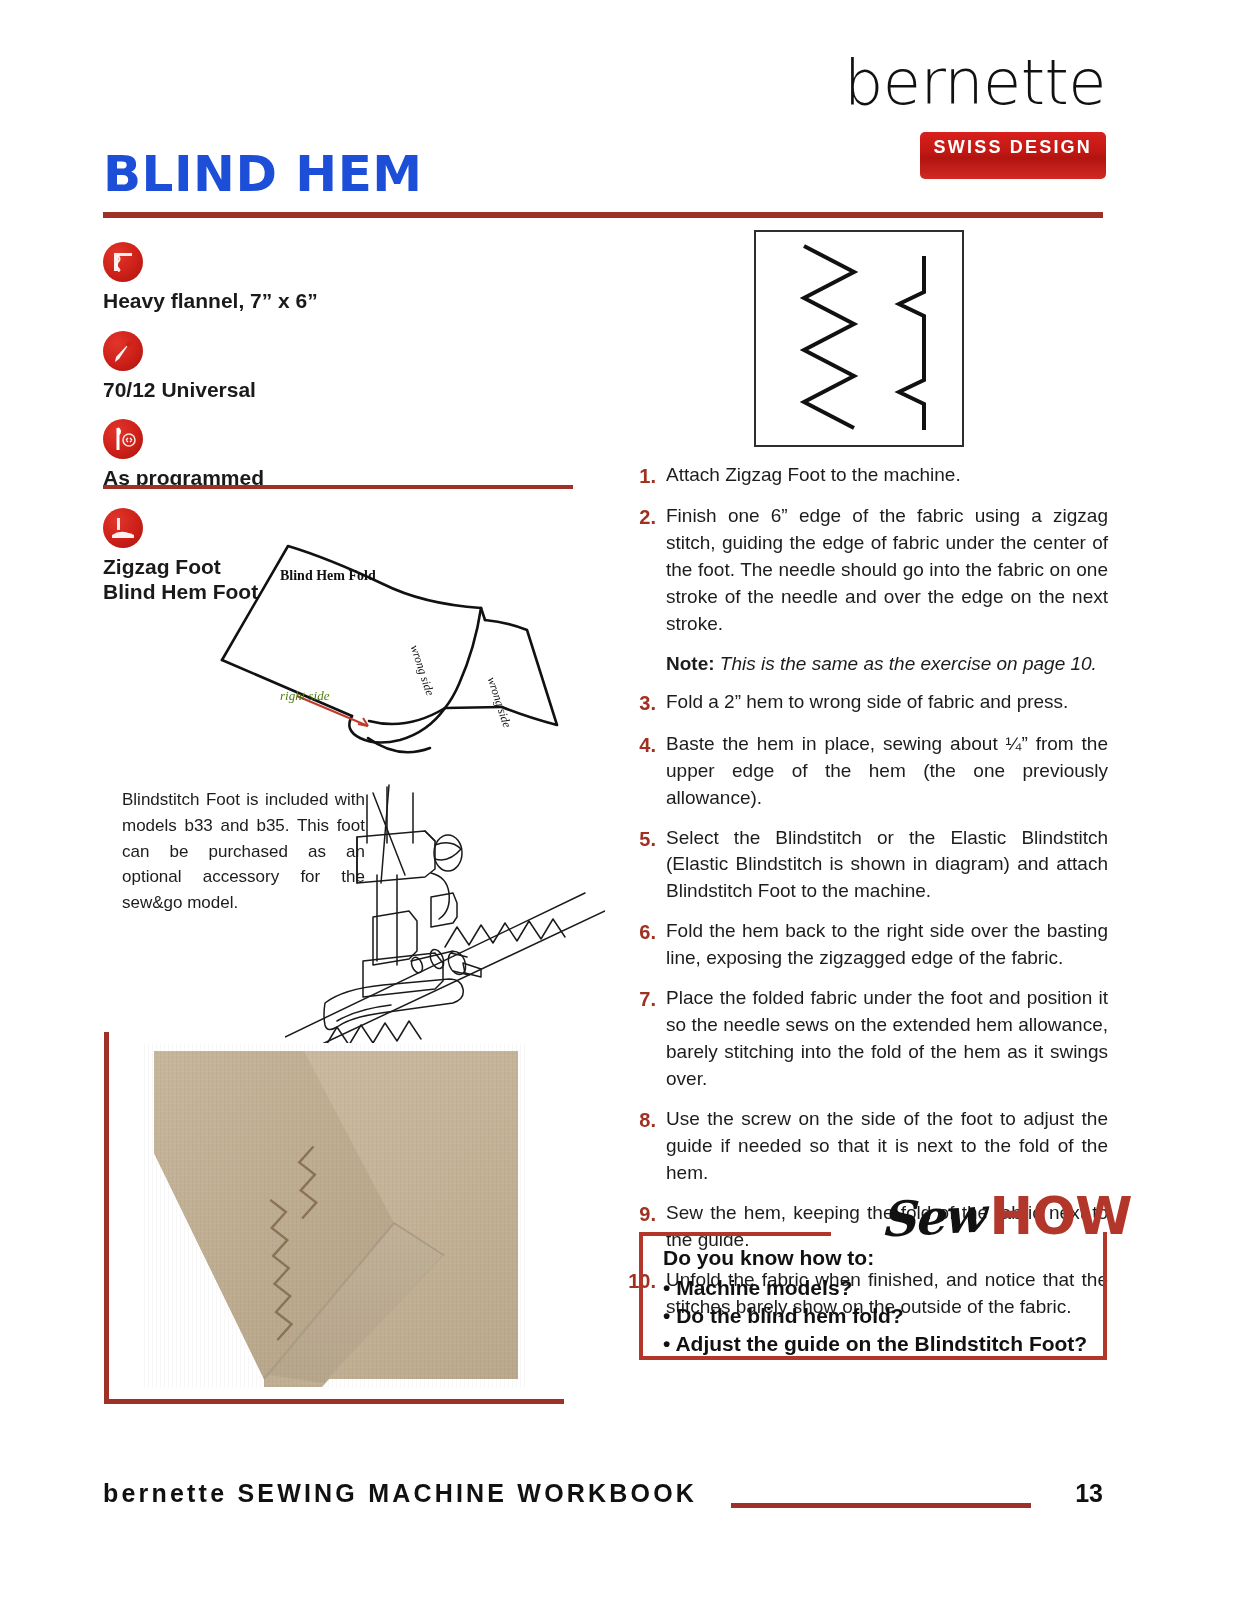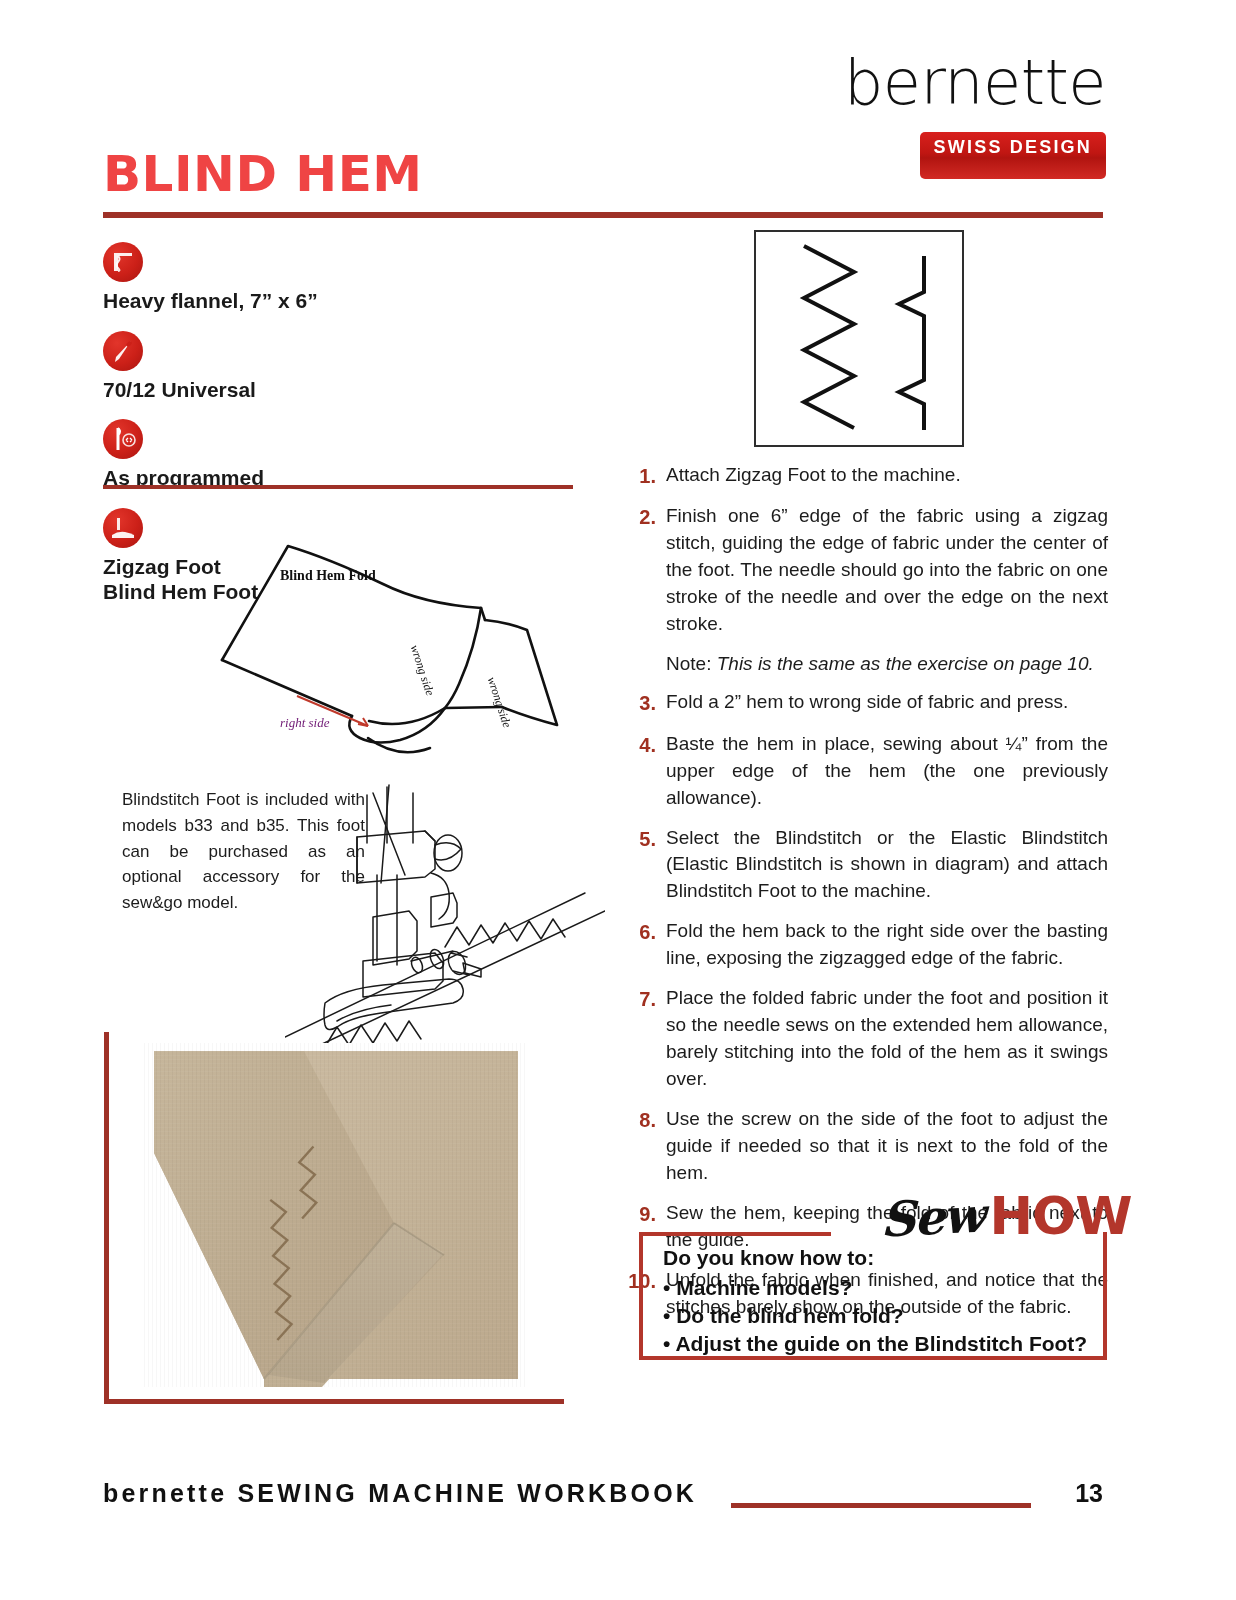--- a/index.html
+++ b/index.html
@@ -47,21 +47,21 @@
 
   
   .page-title {
     position: absolute;
     left: 103px;
     top: 145px;
     font-family: "DejaVu Sans", sans-serif;
     font-size: 50px;
     font-weight: bold;
     letter-spacing: 0.5px;
-    color: #ef4444;
+    color: #1d4ed8;
     margin: 0;
   }
   .rule-main {
     position: absolute;
     left: 103px;
     top: 212px;
     width: 1000px;
     height: 6px;
     background: #9e3127;
   }
@@ -133,23 +133,22 @@
     top: 48px;
     font-size: 14px;
     font-weight: bold;
     color: #111;
   }
   .fold-label-right {
     position: absolute;
     left: 95px;
     top: 168px;
     font-size: 13px;
-    color: #701a75;
+    color: #4d7c0f;
     font-style: italic;
-    margin-top: 27px;
   }
   .fold-label-wrong1 {
     position: absolute;
     left: 236px;
     top: 123px;
     font-size: 12px;
     color: #111;
     font-style: italic;
     transform: rotate(72deg);
     transform-origin: left top;
@@ -241,21 +240,21 @@
     line-height: 1.42;
     color: #1c1c1c;
     text-align: justify;
   }
   .step-note {
     margin: 9px 0 11px 48px;
     font-size: 19px;
     line-height: 1.42;
     color: #1c1c1c;
   }
-  .step-note b { font-weight: normal; }
+  .step-note b { font-weight: bold; }
   .step-note i { font-style: italic; }
 
   
   .sewhow {
     position: absolute;
     left: 639px;
     top: 1232px;
     width: 468px;
     height: 128px;
   }

